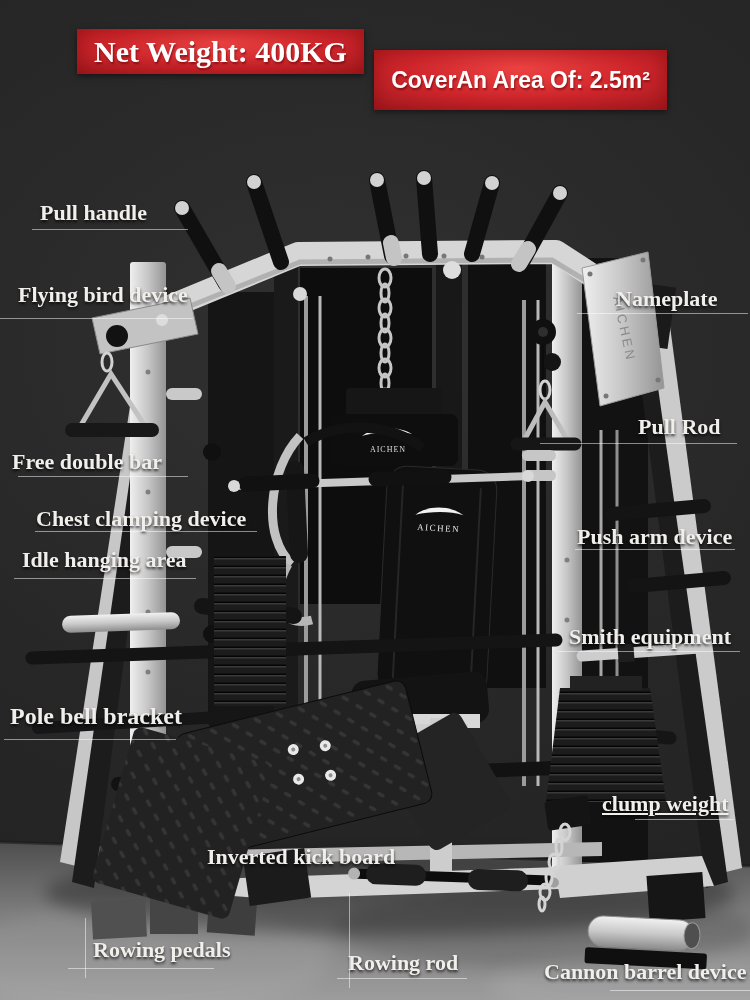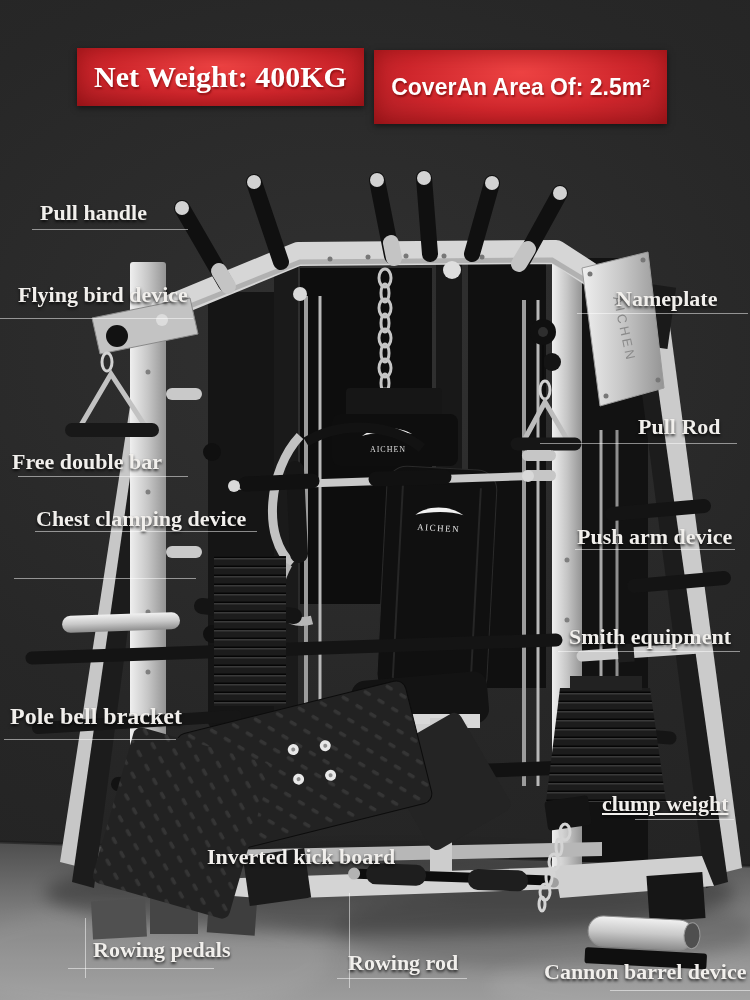--- a/index.html
+++ b/index.html
@@ -9,24 +9,24 @@
       radial-gradient(ellipse 900px 700px at 45% 35%, #313131 0%, #272727 55%, #222 100%);
     font-family:"Liberation Serif", serif;
   }
   svg.art{position:absolute;left:0;top:0;width:750px;height:1000px;}
   .banner{
     position:absolute;display:flex;align-items:center;justify-content:center;
     background:radial-gradient(ellipse at 50% 30%, #ee4343 0%, #cf262c 55%, #a81c22 100%);
     box-shadow:inset 0 0 22px rgba(110,0,0,.45), 0 2px 6px rgba(0,0,0,.5);
     color:#fff;white-space:nowrap;
   }
-  .banner1{left:77px;top:48px;width:287px;height:58px;
+  .banner1{left:77px;top:29px;width:287px;height:45px;
     font-family:"Liberation Serif",serif;font-weight:bold;font-size:30px;
     text-shadow:1px 2px 2px rgba(90,0,0,.55);}
-  .banner2{left:374px;top:50px;width:293px;height:74px;
+  .banner2{left:374px;top:50px;width:293px;height:60px;
     font-family:"Liberation Sans",sans-serif;font-weight:bold;font-size:23px;
     text-shadow:1px 2px 2px rgba(90,0,0,.55);}
   .lbl{
     position:absolute;color:#f1efec;font-weight:bold;font-size:22px;line-height:1;
     white-space:nowrap;text-shadow:0 2px 3px rgba(0,0,0,.75);
     font-family:"Liberation Serif",serif;
   }
   .lbl.big{font-size:24px;}
   .rule{position:absolute;height:1px;background:rgba(255,255,255,.5);}
   .vline{position:absolute;width:1px;background:rgba(255,255,255,.5);}
@@ -305,20 +305,21 @@
   <div class="banner banner2">
     <span>CoverAn Area Of: 2.5m²</span>
   </div>
 
   <div class="lbl" style="left:40px;top:202px;">Pull handle</div>
   <div class="lbl" style="left:18px;top:284px;font-family:Liberation Serif, serif;">Flying bird device</div>
   <div class="lbl" style="left:616px;top:288px;">Nameplate</div>
   <div class="lbl" style="left:638px;top:416px;">Pull Rod</div>
   <div class="lbl" style="left:12px;top:451px;">Free double bar</div>
   <div class="lbl" style="left:36px;top:508px;">Chest clamping device</div>
+  <div class="lbl" style="left:22px;top:549px;">Idle hanging area</div>
   <div class="lbl" style="left:577px;top:526px;">Push arm device</div>
   <div class="lbl" style="left:569px;top:626px;">Smith equipment</div>
   <div class="lbl big" style="left:10px;top:704px;">Pole bell bracket</div>
   <div class="lbl" style="left:602px;top:793px;text-decoration:underline;">clump weight</div>
   <div class="lbl" style="left:93px;top:939px;">Rowing pedals</div>
   <div class="lbl" style="left:207px;top:846px;">Inverted kick board</div>
   <div class="lbl" style="left:348px;top:952px;">Rowing rod</div>
   <div class="lbl" style="left:544px;top:961px;">Cannon barrel device</div>
 
   <div class="rule" style="left:32px;top:229px;width:156px;"></div>

